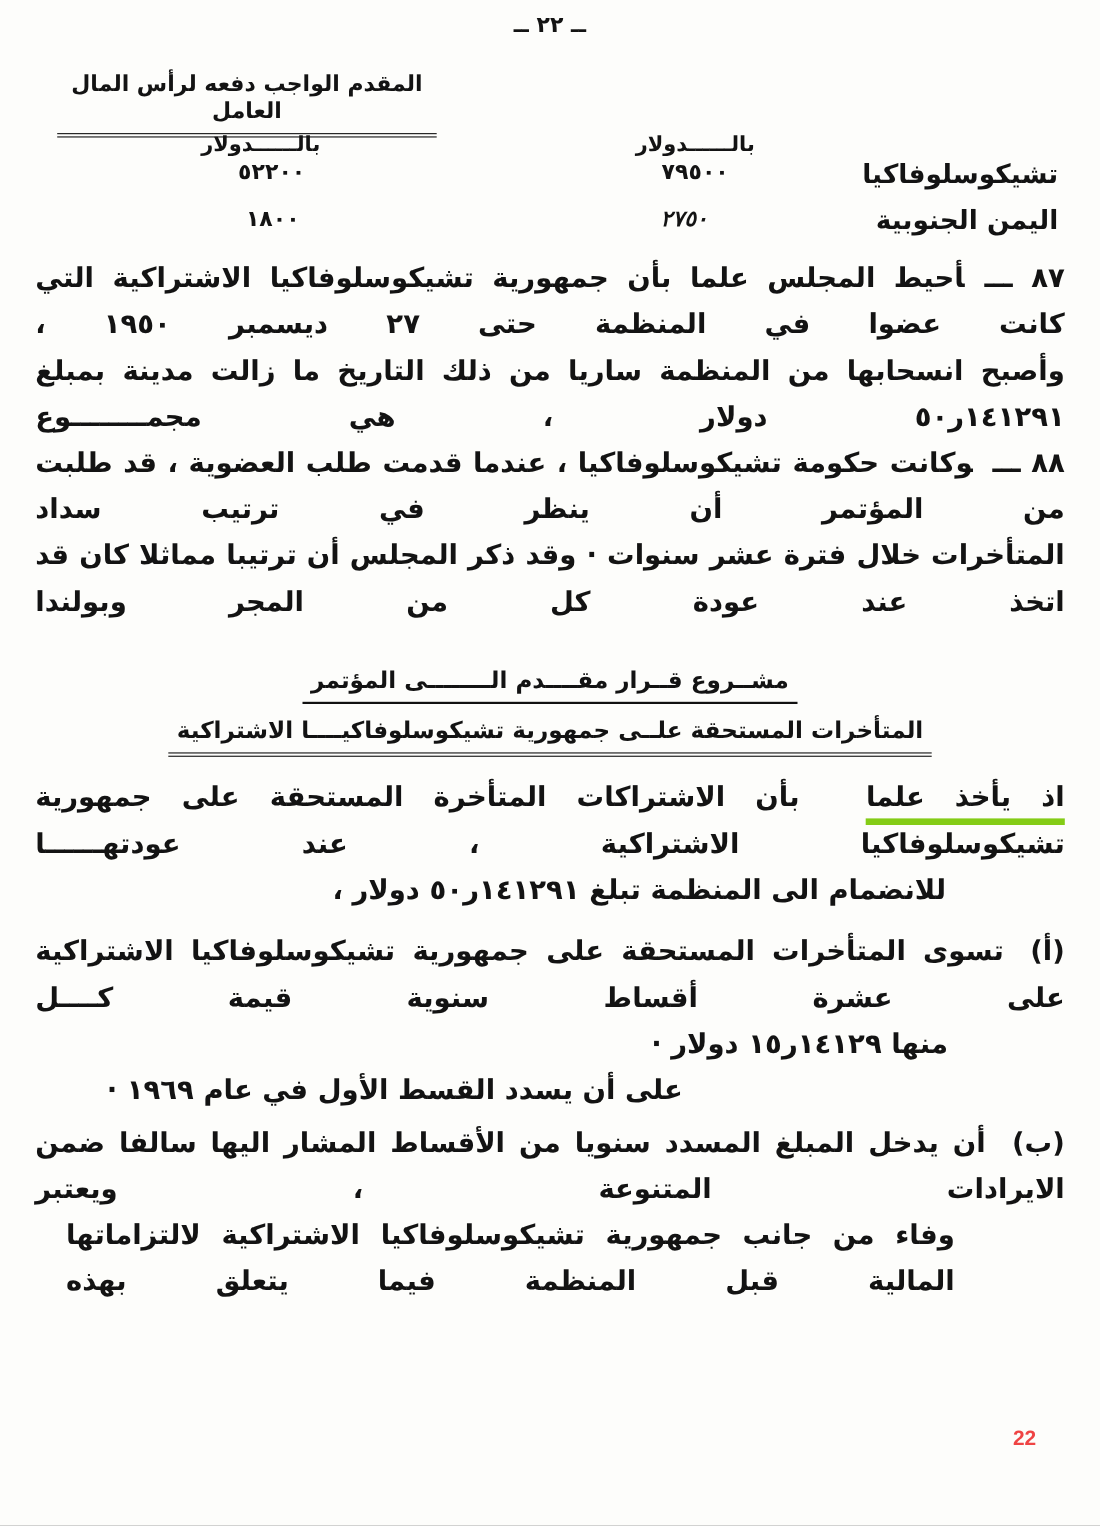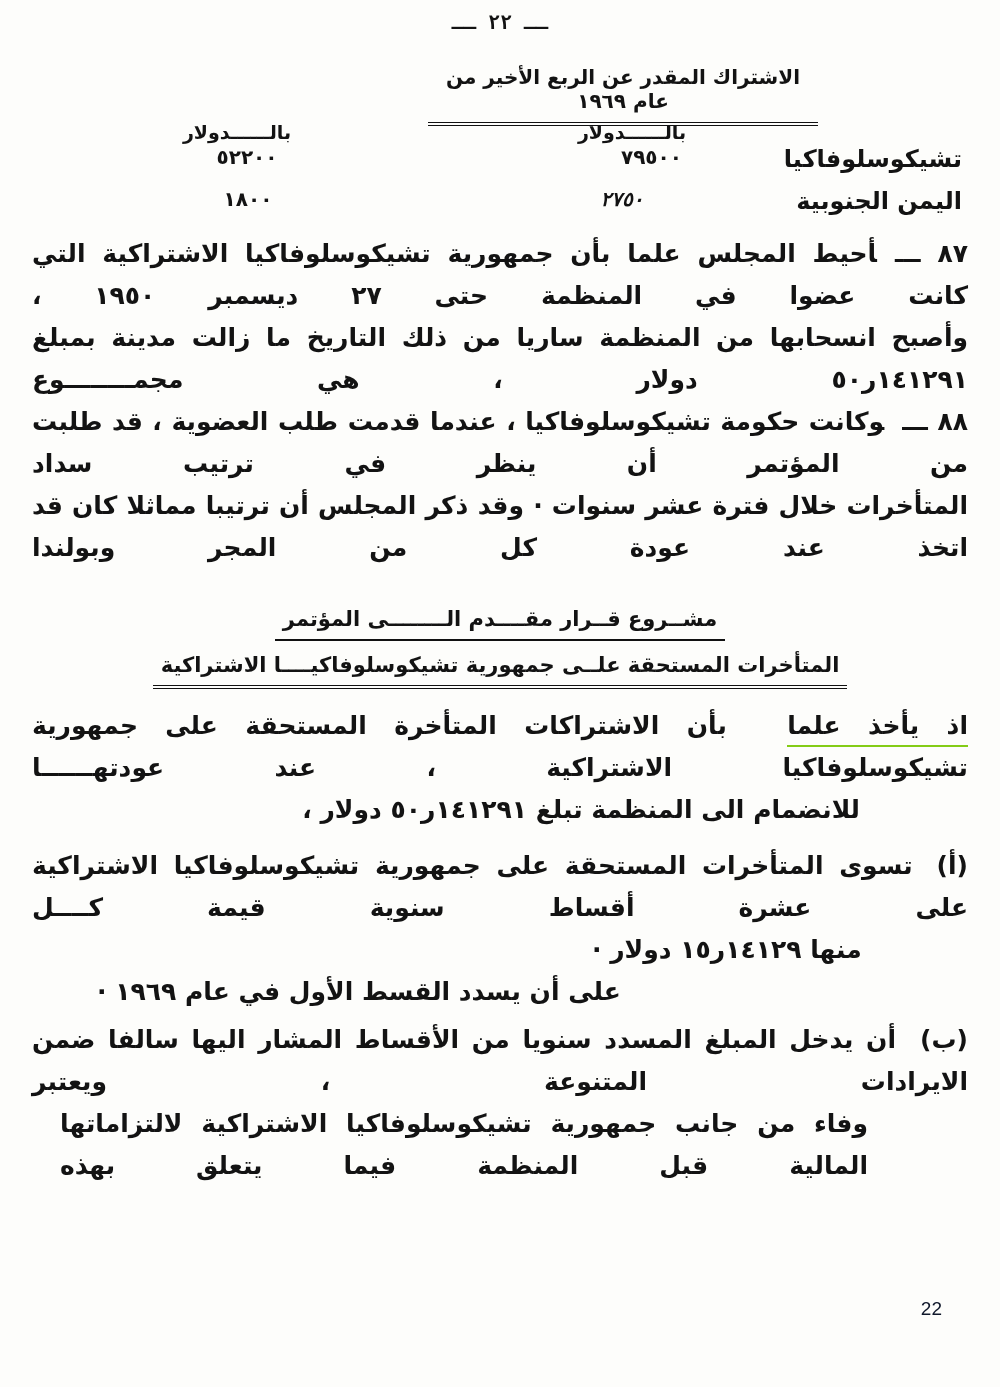--- a/index.html
+++ b/index.html
@@ -9,34 +9,34 @@
     margin:0 auto;
     background:#fdfdfb;
     color:#131313;
     direction:rtl;
     font-family:"DejaVu Sans",sans-serif;
     font-weight:700;
     box-sizing:border-box;
     padding:6px 32px 0 32px;
     overflow:hidden;
   }
-  .topnum{text-align:center;font-size:20px;margin-top:4px;letter-spacing:1px;font-family:Liberation Mono, monospace;}
+  .topnum{text-align:center;font-size:20px;margin-top:4px;letter-spacing:1px;}
 
   
   .ctable{position:relative;height:152px;margin-top:30px;font-size:20px;}
   .th{position:absolute;top:0;text-align:center;border-bottom:4px double #111;padding-bottom:9px;}
   .th-est{right:150px;width:390px;}
   .th-adv{left:20px;width:345px;}
   .cur{position:absolute;top:56px;text-align:center;font-size:19px;}
   .cur-est{left:545px;width:110px;}
   .cur-adv{left:150px;width:110px;}
   .rowlabel{position:absolute;right:6px;text-align:right;font-size:24px;}
   .val{position:absolute;text-align:center;font-size:20px;}
   .r1{top:80px;} .r2{top:122px;}
-  .v-est1{left:550px;width:100px;text-align:right;} .v-adv1{left:160px;width:110px;}
+  .v-est1{left:550px;width:100px;} .v-adv1{left:160px;width:110px;}
   .v-est2{left:548px;width:84px;font-style:italic;}  .v-adv2{left:170px;width:92px;}
 
   
   .para{font-size:25px;line-height:42px;}
   .line{min-height:42px;}
   .lj{text-align:justify;text-align-last:justify;}
   .pnum{margin-left:18px;white-space:nowrap;}
   .marker{margin-left:24px;white-space:nowrap;}
   .p87l3{text-align:right;padding-right:72px;}
   .p88l3{text-align:right;padding-right:60px;}
@@ -47,37 +47,37 @@
 
   
   .hcenter{text-align:center;font-size:21px;}
   .t1{margin-top:38px;}
   .t2{margin-top:12px;}
   .u{display:inline-block;border-bottom:2px solid #111;padding:0 8px 8px 8px;}
   .u2{display:inline-block;border-bottom:4px double #111;padding:0 8px 8px 8px;}
   .hright{text-align:right;font-size:21px;}
   .mt34{margin-top:34px;} .mt16{margin-top:16px;} .mt10{margin-top:10px;}
   .mt14{margin-top:14px;} .mt6{margin-top:6px;}
-  .upre{border-bottom:2px solid #84cc16;padding-bottom:5px;margin-left:33px;}
+  .upre{border-bottom:6px solid #84cc16;padding-bottom:5px;margin-left:33px;}
 
   .footer{
     position:absolute;top:1298px;right:58px;
     direction:ltr;font-family:"Liberation Sans","DejaVu Sans",sans-serif;
-    font-size:19px;font-weight:400;color:#0f172a;
+    font-size:19px;font-weight:700;color:#ef4444;
   }
 </style>
 </head>
 <body>
 
 <div class="page">
 
   <div class="topnum">ــ ٢٢ ــ</div>
 
   <div class="ctable">
-    <div class="th th-est">الاشتراك المقدر عن الربع الأخير من عام ١٩٦٩</div>
+    <div class="th th-adv">المقدم الواجب دفعه لرأس المال العامل</div>
     <div class="cur cur-est">بالــــــدولار</div>
     <div class="cur cur-adv">بالــــــدولار</div>
 
     <div class="rowlabel r1">تشيكوسلوفاكيا</div>
     <div class="val v-est1 r1">٧٩٥٠٠</div>
     <div class="val v-adv1 r1">٥٢٢٠٠</div>
 
     <div class="rowlabel r2">اليمن الجنوبية</div>
     <div class="val v-est2 r2">٢٧٥٠</div>
     <div class="val v-adv2 r2">١٨٠٠</div>

